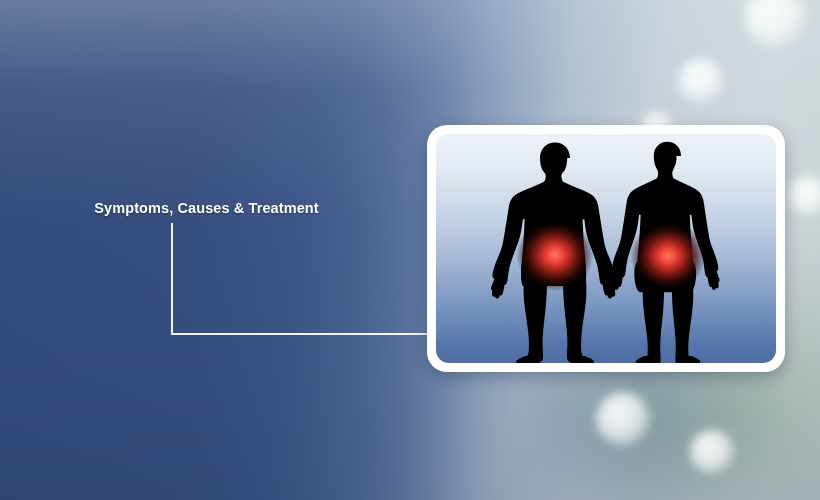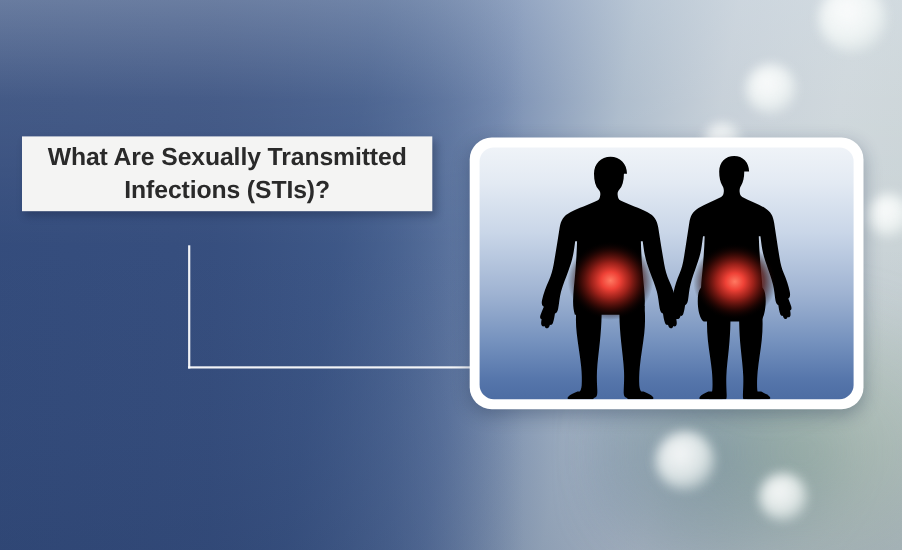--- a/index.html
+++ b/index.html
@@ -200,24 +200,21 @@
   <div class="bg-vert"></div>
   <div id="bokeh-layer">
       <div class="bokeh" style="left: 744px; top: -14px; width: 62px; height: 62px;"></div>
       <div class="bokeh" style="left: 678px; top: 58px; width: 46px; height: 46px;"></div>
       <div class="bokeh" style="left: 640px; top: 112px; width: 34px; height: 34px;"></div>
       <div class="bokeh" style="left: 788px; top: 176px; width: 40px; height: 40px;"></div>
       <div class="bokeh" style="left: 596px; top: 392px; width: 54px; height: 54px;"></div>
       <div class="bokeh" style="left: 690px; top: 430px; width: 44px; height: 44px;"></div>
     </div>
 
-  <div class="title-card">
-    <div class="title-text">What Are Sexually Transmitted
-Infections (STIs)?</div>
-  </div>
+  <div class="subtitle">Symptoms, Causes &amp; Treatment</div>
 
   <div class="conn-v"></div>
   <div class="conn-h"></div>
 
   <div class="img-card">
     <div class="img-inner">
       <div class="figs">
         <svg viewBox="0 0 340 229" preserveAspectRatio="xMidYMid meet">
           <defs>
             <radialGradient id="painGlow" cx="50%" cy="50%" r="50%">

